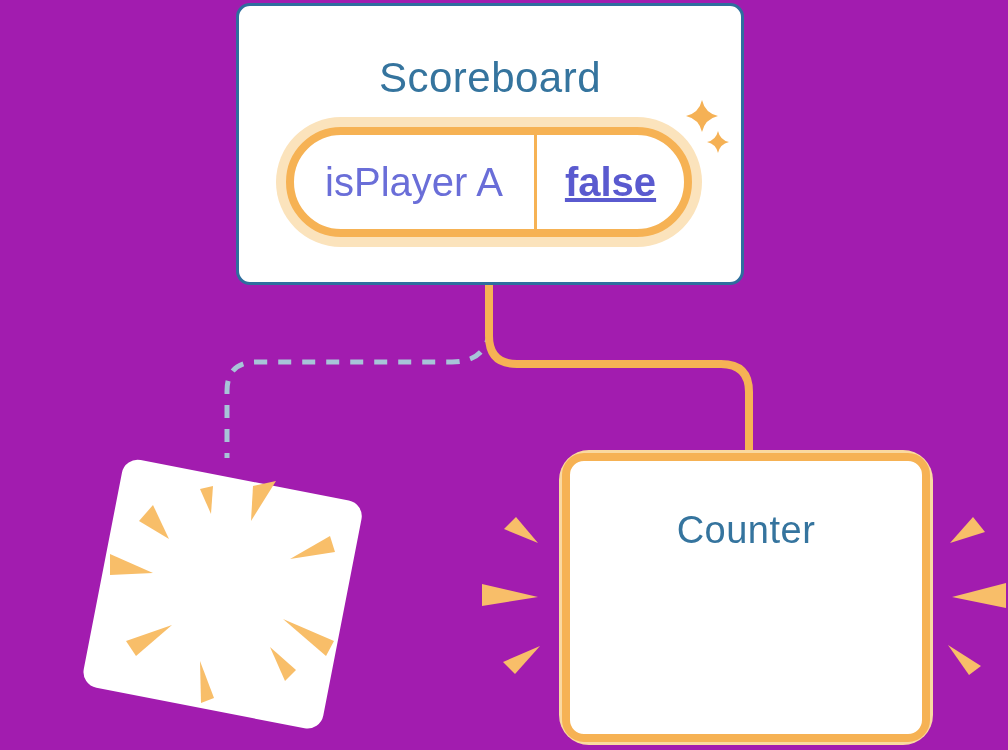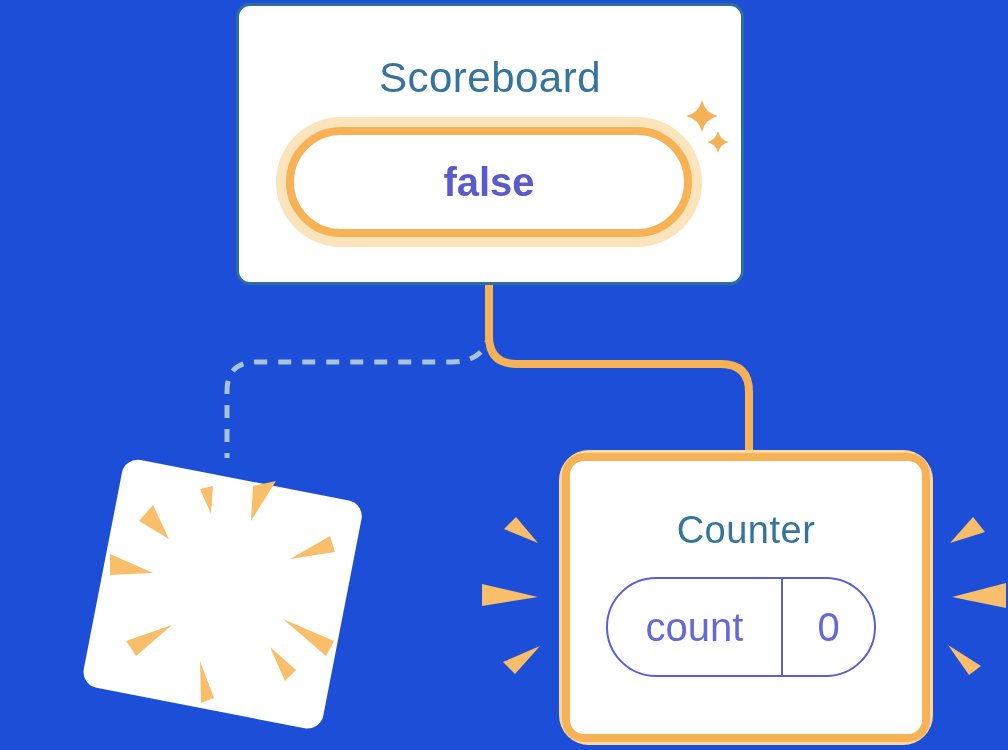--- a/index.html
+++ b/index.html
@@ -5,21 +5,21 @@
 <style>
   html, body { margin: 0; padding: 0; }
   body {
     font-family: "Liberation Sans", sans-serif;
     background: #4C6972;
   }
   .canvas {
     position: relative;
     width: 1008px;
     height: 750px;
-    background: #1d4ed8;
+    background: #a21caf;
     overflow: hidden;
   }
   .canvas svg { position: absolute; left: 0; top: 0; pointer-events: none; }
 
   
   .scoreboard-card {
     position: absolute;
     left: 236px; top: 3px;
     width: 508px; height: 282px;
     box-sizing: border-box;
@@ -62,20 +62,21 @@
     display: flex; align-items: center; justify-content: center;
     font-size: 40px;
     color: #6A6ED8;
   }
   .state-cell-value {
     flex: 1;
     display: flex; align-items: center; justify-content: center;
     font-size: 40px;
     font-weight: 700;
     color: #5A5ACF;
+    text-decoration: underline;
   }
 
   
   .removed-card {
     position: absolute;
     left: 125px; top: 457px;
     width: 244px; height: 232px;
     background: #FFFFFF;
     border-radius: 16px;
     transform: rotate(11deg);
@@ -143,32 +144,29 @@
     <path d="M 490 330 Q 486 362 452 362 L 256 362 Q 227 362 227 391 L 227 458" fill="none" stroke="#A7C4D8" stroke-width="5" stroke-dasharray="13 11"></path>
     <path d="M 489 284 L 489 336 Q 489 364 517 364 L 721 364 Q 749 364 749 392 L 749 452" fill="none" stroke="#F6B254" stroke-width="8"></path>
   </svg>
 
   <div class="removed-card"></div>
 
   <div class="scoreboard-card">
     <div class="scoreboard-title">Scoreboard</div>
     <div class="state-pill-glow">
       <div class="state-pill-body">
+        <div class="state-cell-key">isPlayer A</div>
         <div class="state-cell-value">false</div>
       </div>
     </div>
   </div>
 
   <div class="counter-card-glow">
     <div class="counter-card-body">
       <div class="counter-title">Counter</div>
-      <div class="counter-pill">
-        <div class="counter-cell-key">count</div>
-        <div class="counter-cell-value">0</div>
-      </div>
     </div>
   </div>
 
   <svg width="1008" height="750" viewBox="0 0 1008 750">
 
     <g fill="#F8BE69">
       <polygon points="211,514 200,489 213,486"></polygon>
       <polygon points="251,521 253,486 276,481"></polygon>
       <polygon points="169,539 139,521 153,505"></polygon>
       <polygon points="290,559 330,536 335,552"></polygon>

